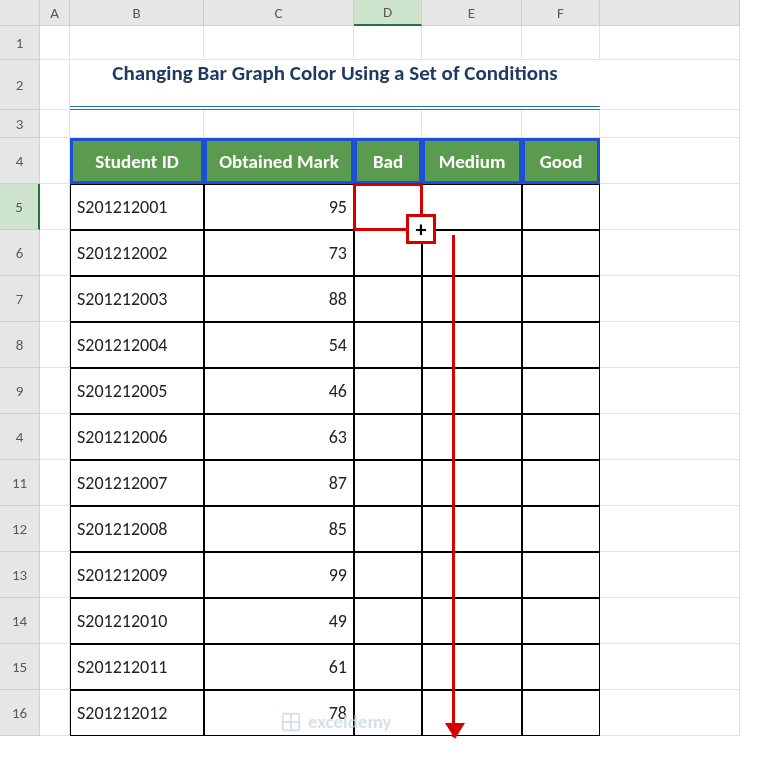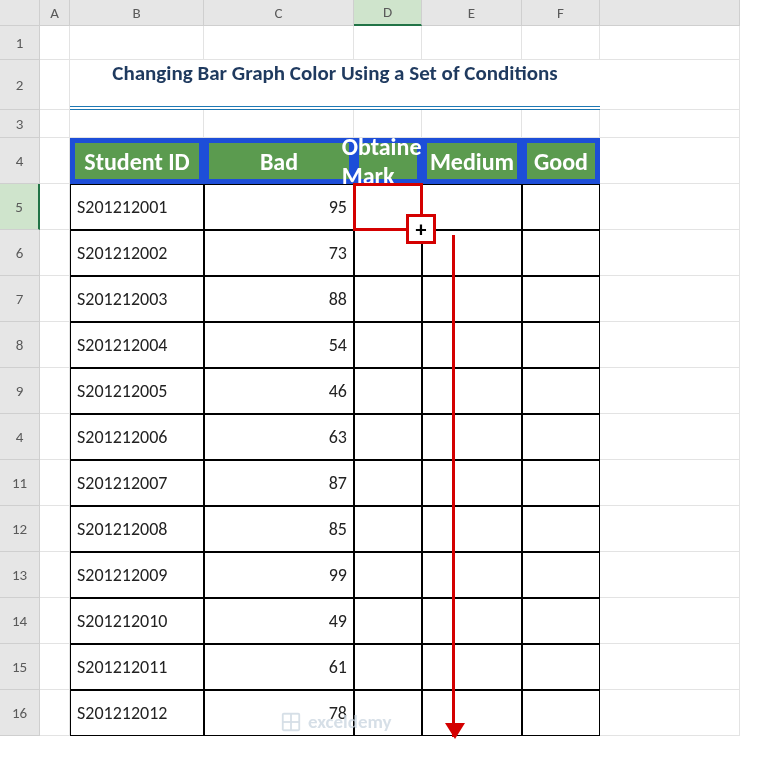--- a/index.html
+++ b/index.html
@@ -63,25 +63,25 @@
     color: #1f3a5f;
     border-bottom: 4px double #1f78b4;
     padding-bottom: 20px;
     width: 100%;
     text-align: center;
   }
   .thead {
     background: #5b9b4f;
     color: #fff;
     font-weight: bold;
-    font-size: 24px;
-    display: flex;
-    align-items: center;
-    justify-content: center;
-    border: 5px solid #1d4ed8;
+    font-size: 19px;
+    display: flex;
+    align-items: center;
+    justify-content: center;
+    border: 3px solid #1d4ed8;
   }
   .tcell {
     background: #fff;
     border: 1px solid #000;
     display: flex;
     align-items: center;
     font-size: 18px;
     color: #222;
     padding: 0 6px;
   }
@@ -176,22 +176,22 @@
     <div class="cell"></div>
     <div class="cell"></div>
     <div class="cell"></div>
     <div class="cell"></div>
     <div class="cell"></div>
     <div class="cell"></div>
     <div class="cell"></div>
     <div class="rcell">4</div>
     <div class="cell"></div>
     <div class="thead">Student ID</div>
+    <div class="thead">Obtained Mark</div>
     <div class="thead">Bad</div>
-    <div class="thead">Obtained Mark</div>
     <div class="thead">Medium</div>
     <div class="thead">Good</div>
     <div class="cell"></div>
     <div class="rcell active-row">5</div>
     <div class="cell"></div>
     <div class="tcell left">S201212001</div>
     <div class="tcell right">95</div>
     <div class="tcell selected-cell">
       <div class="fill-handle-highlight">+</div>
     </div>

